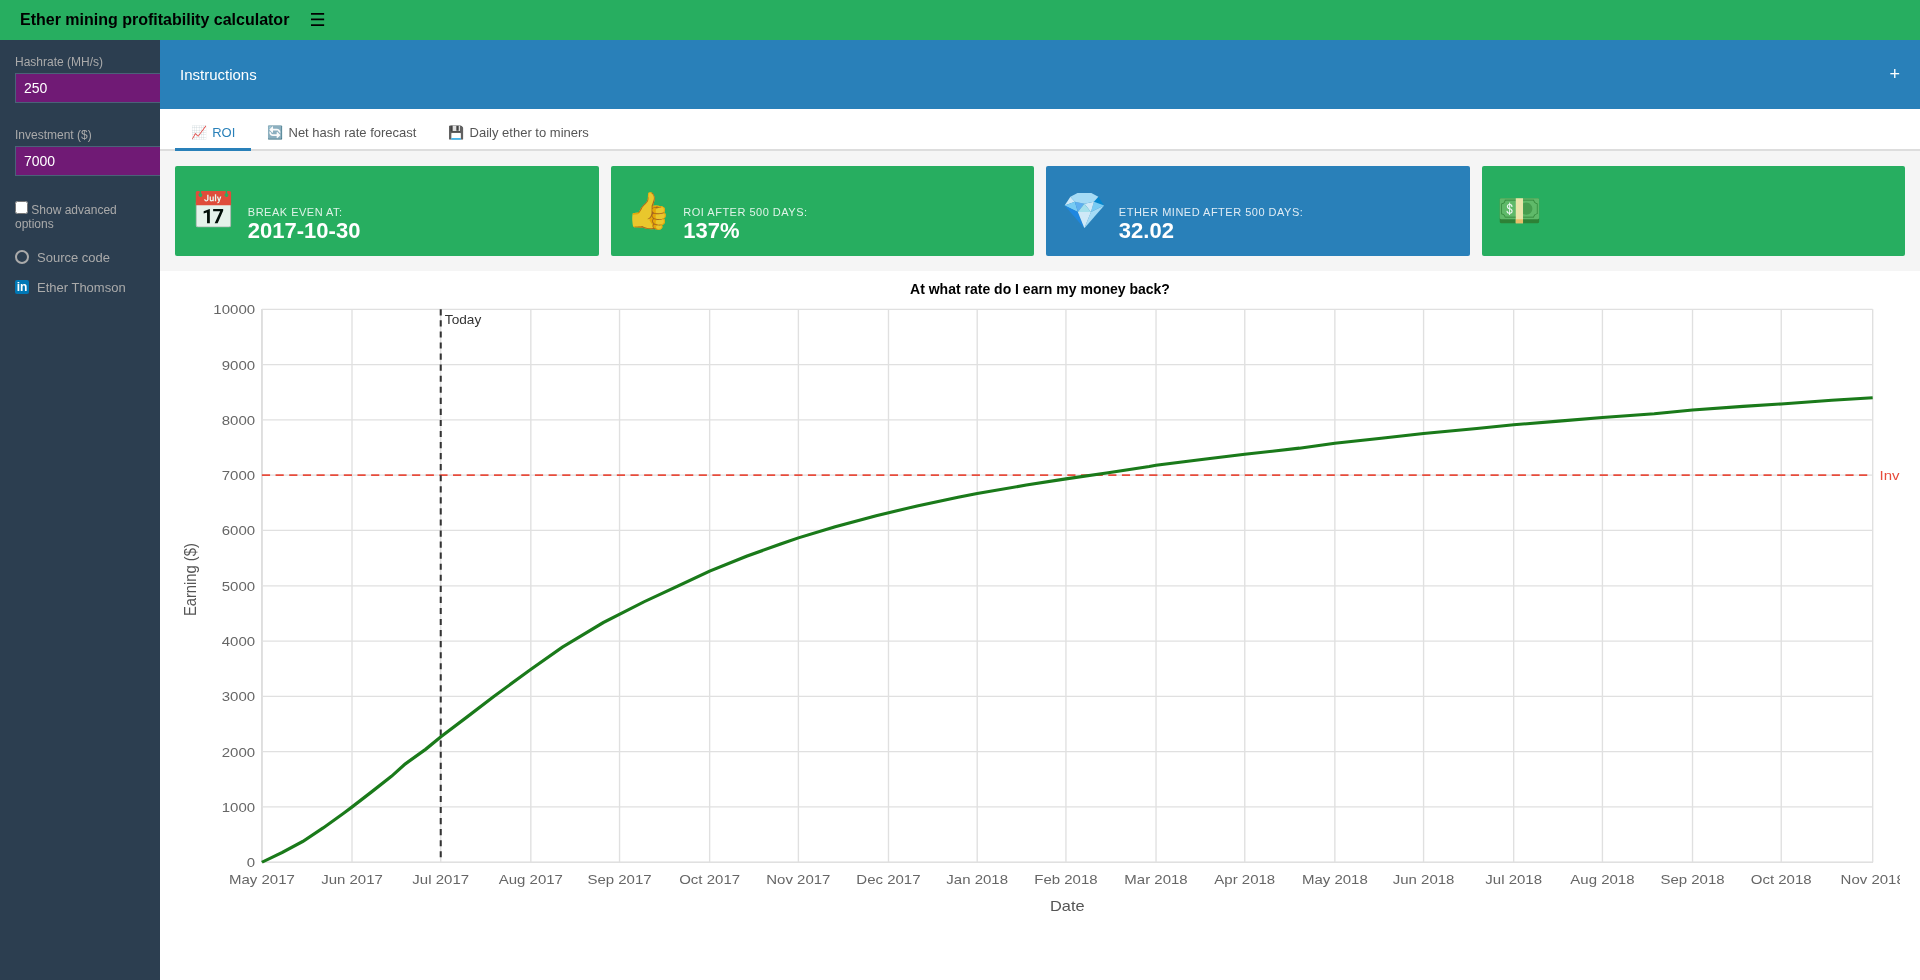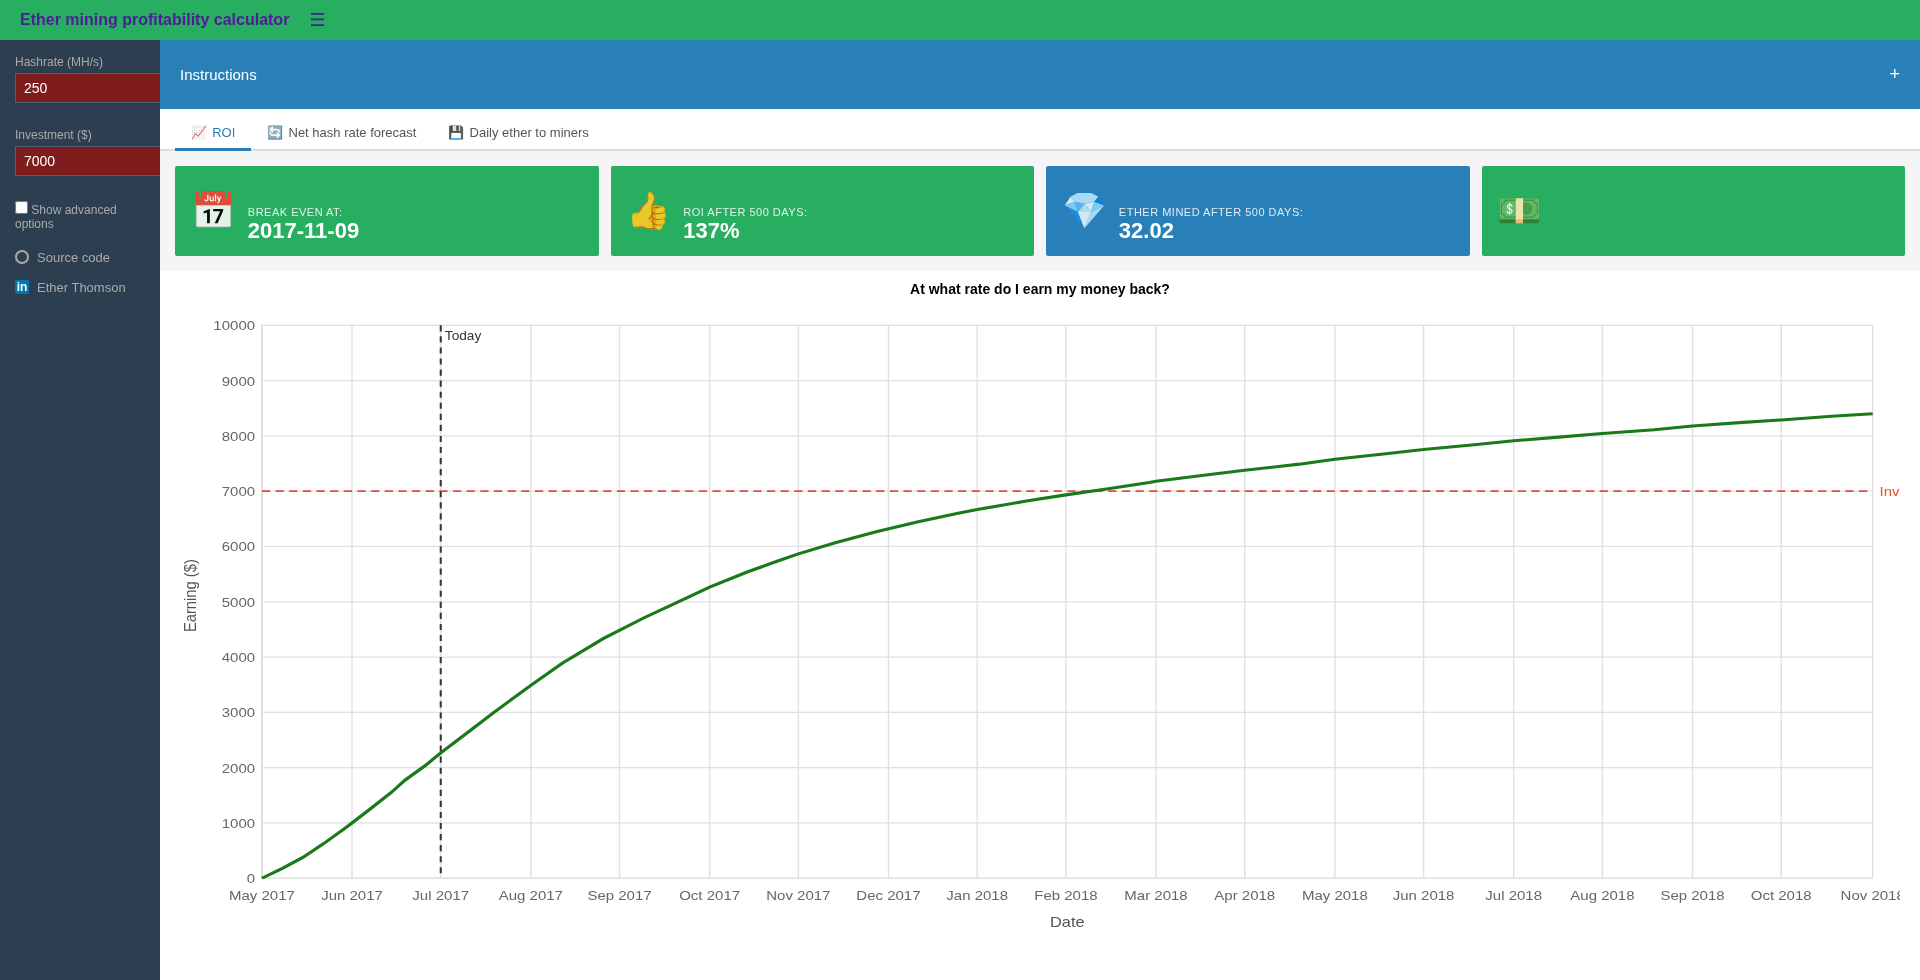--- a/index.html
+++ b/index.html
@@ -1,21 +1,21 @@
 <!DOCTYPE html>
 <html><head>
   <meta charset="utf-8">
   <style>
     * { box-sizing: border-box; margin: 0; padding: 0; }
     body { font-family: Arial, sans-serif; background: #f0f0f0; display: flex; flex-direction: column; height: 980px; overflow: hidden; }
 
     
     .top-nav {
       background: #27ae60;
-      color: #4c1d95;
+      color: #000000;
       padding: 0 20px;
       height: 40px;
       display: flex;
       align-items: center;
       gap: 20px;
       flex-shrink: 0;
     }
     .top-nav-title { font-size: 16px; font-weight: bold; }
     .hamburger { font-size: 18px; cursor: pointer; }
 
@@ -31,21 +31,21 @@
       flex-direction: column;
       padding: 15px;
       flex-shrink: 0;
       gap: 15px;
     }
     .sidebar label { font-size: 12px; color: #aaa; margin-bottom: 4px; display: block; }
     .input-group { display: flex; margin-bottom: 10px; }
     .input-group input {
       flex: 1;
       padding: 5px 8px;
-      background: #7f1d1d;
+      background: #701a75;
       border: 1px solid #4a6278;
       color: white;
       font-size: 14px;
       outline: none;
     }
     .input-group .spinners {
       display: flex;
       flex-direction: column;
       background: #3d5166;
       border: 1px solid #4a6278;
@@ -138,21 +138,21 @@
       flex: 1;
       background: white;
       padding: 10px 20px 20px;
       overflow: hidden;
       position: relative;
     }
     .chart-title {
       text-align: center;
       font-size: 14px;
       font-weight: bold;
-      margin-bottom: 16px;
+      margin-bottom: 0;
     }
     .chart-wrap {
       position: relative;
       width: 100%;
       height: calc(100% - 40px);
     }
     svg.chart { width: 100%; height: 100%; }
 
     
     .linkedin-icon {
@@ -236,21 +236,21 @@
         <span>💾</span>
         <span>Daily ether to miners</span>
       </div>
     </div>
 
     <div class="stats-row">
       <div class="stat-card green">
         <div class="stat-icon">📅</div>
         <div class="stat-text">
           <div class="stat-label">BREAK EVEN AT:</div>
-          <div class="stat-value">2017-11-09</div>
+          <div class="stat-value">2017-10-30</div>
         </div>
       </div>
       <div class="stat-card green">
         <div class="stat-icon">👍</div>
         <div class="stat-text">
           <div class="stat-label">ROI AFTER 500 DAYS:</div>
           <div class="stat-value">137%</div>
         </div>
       </div>
       <div class="stat-card blue">

